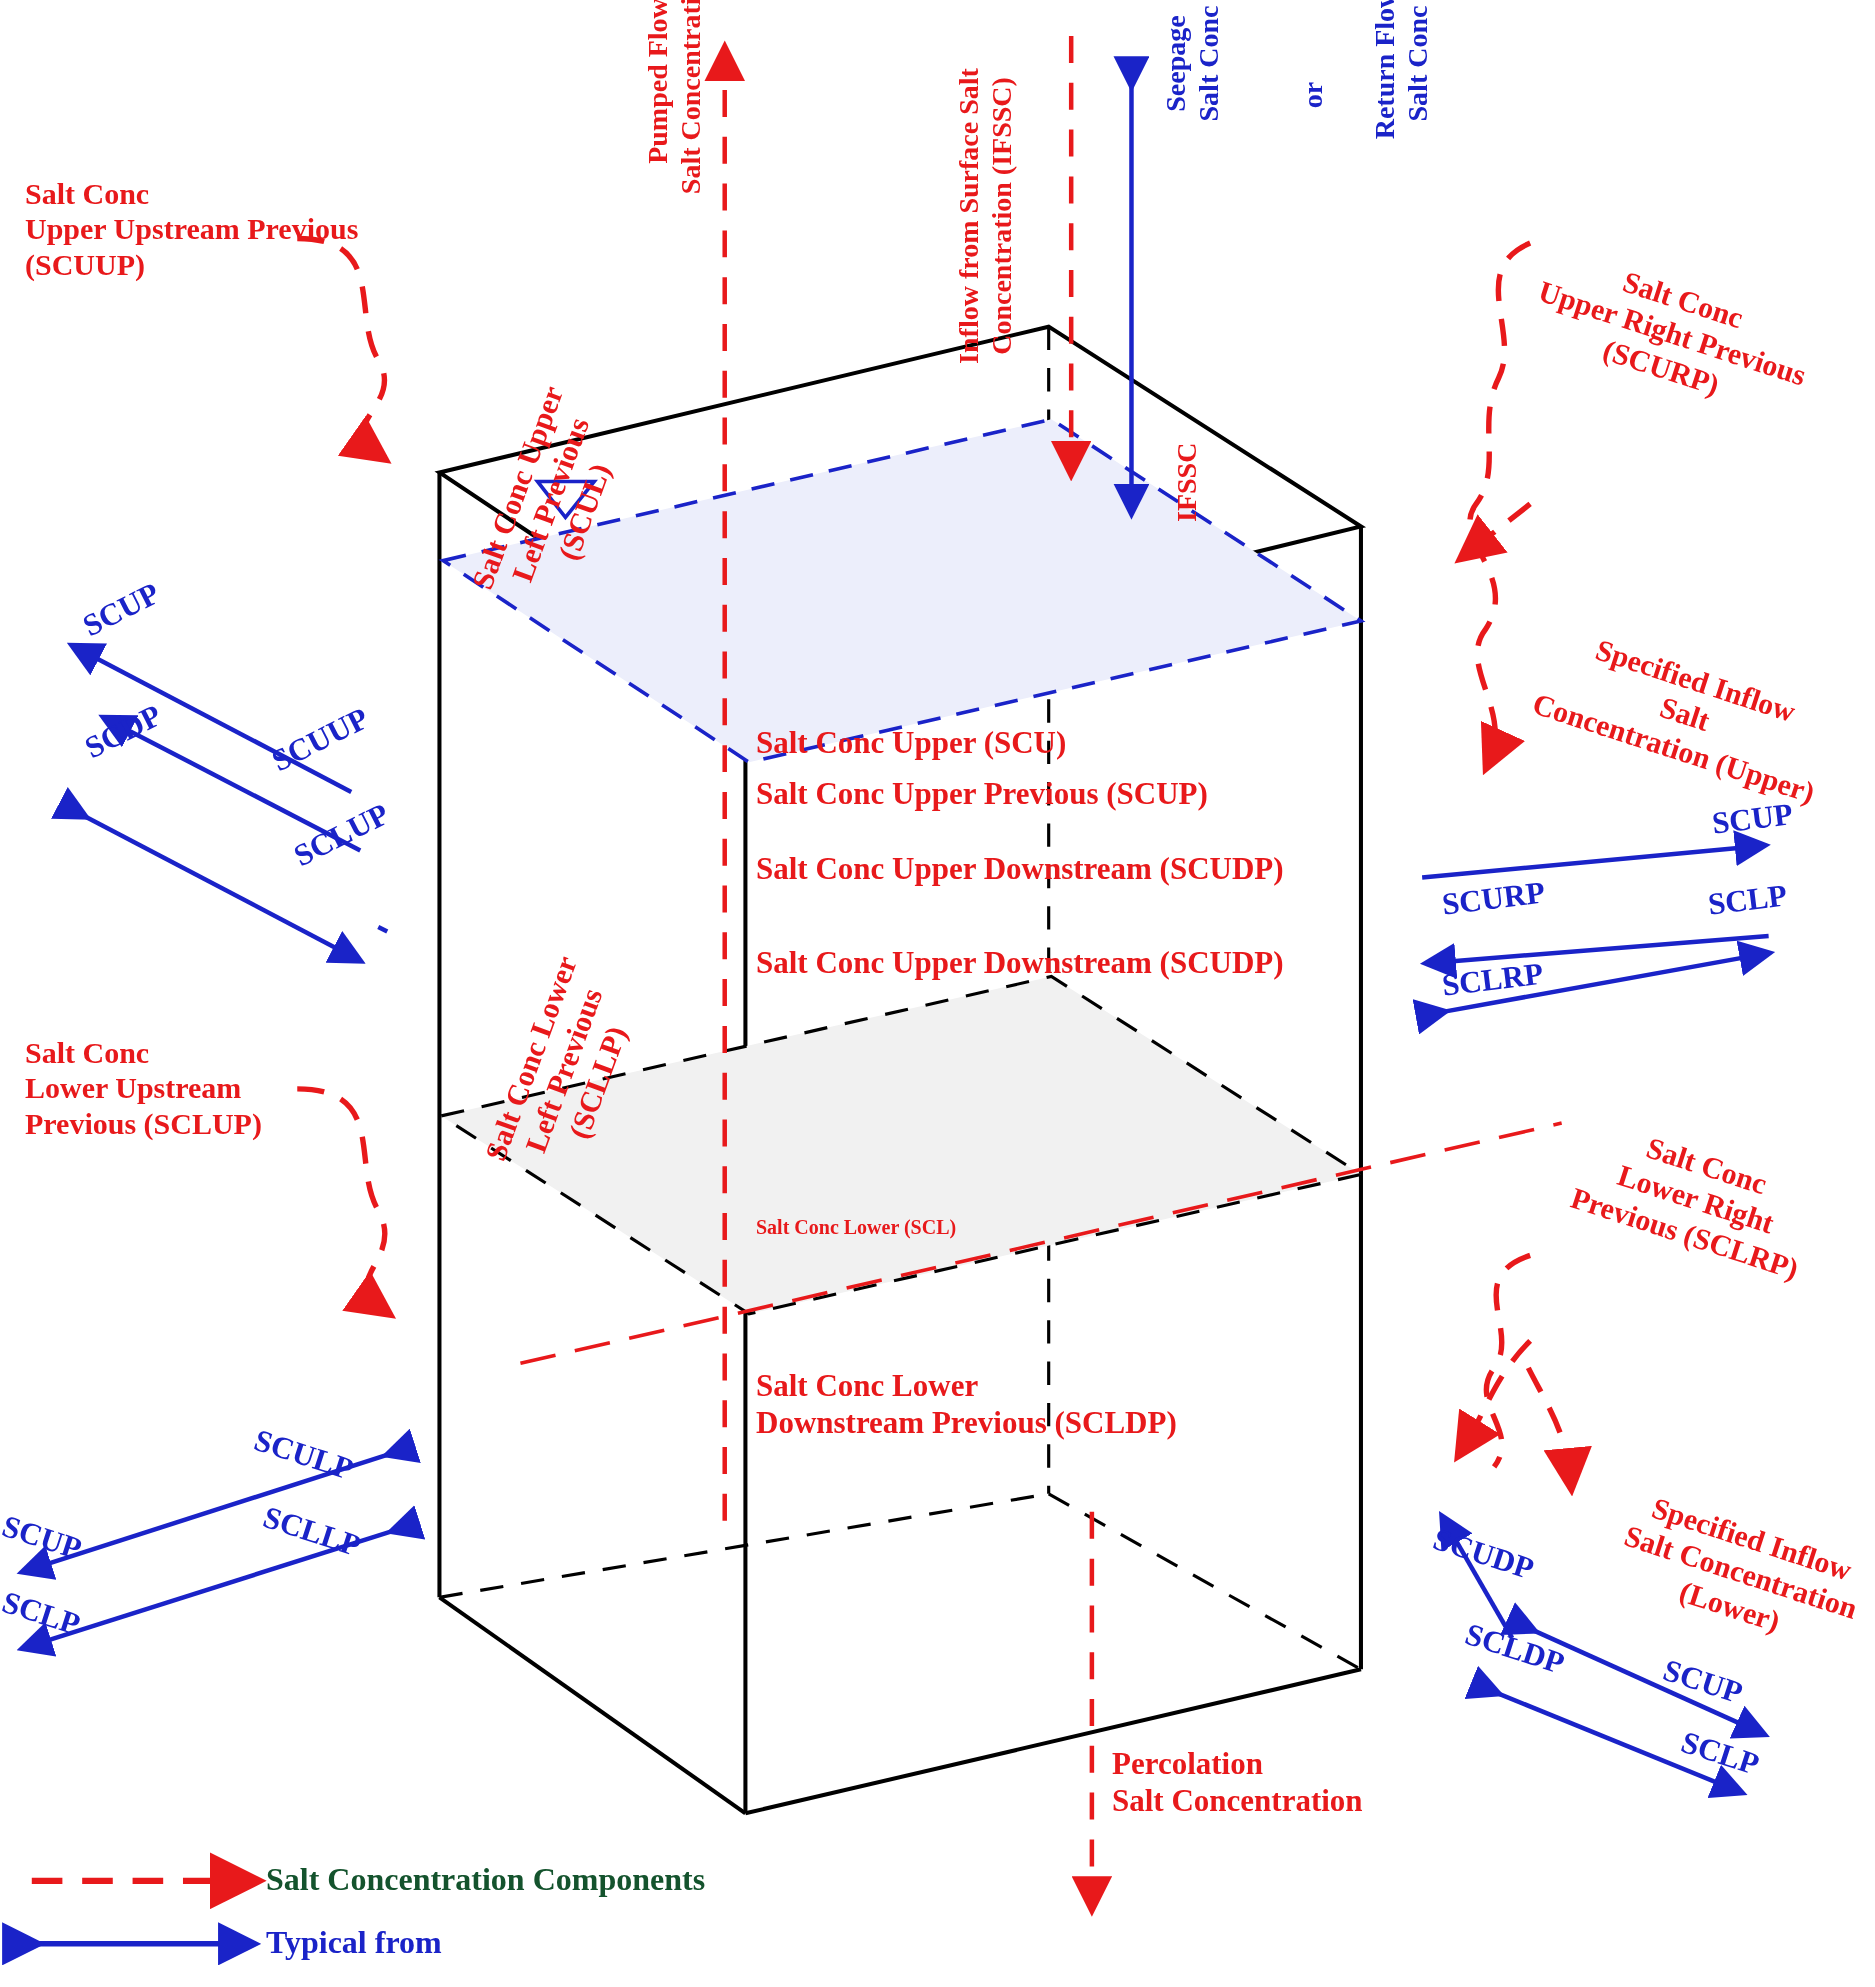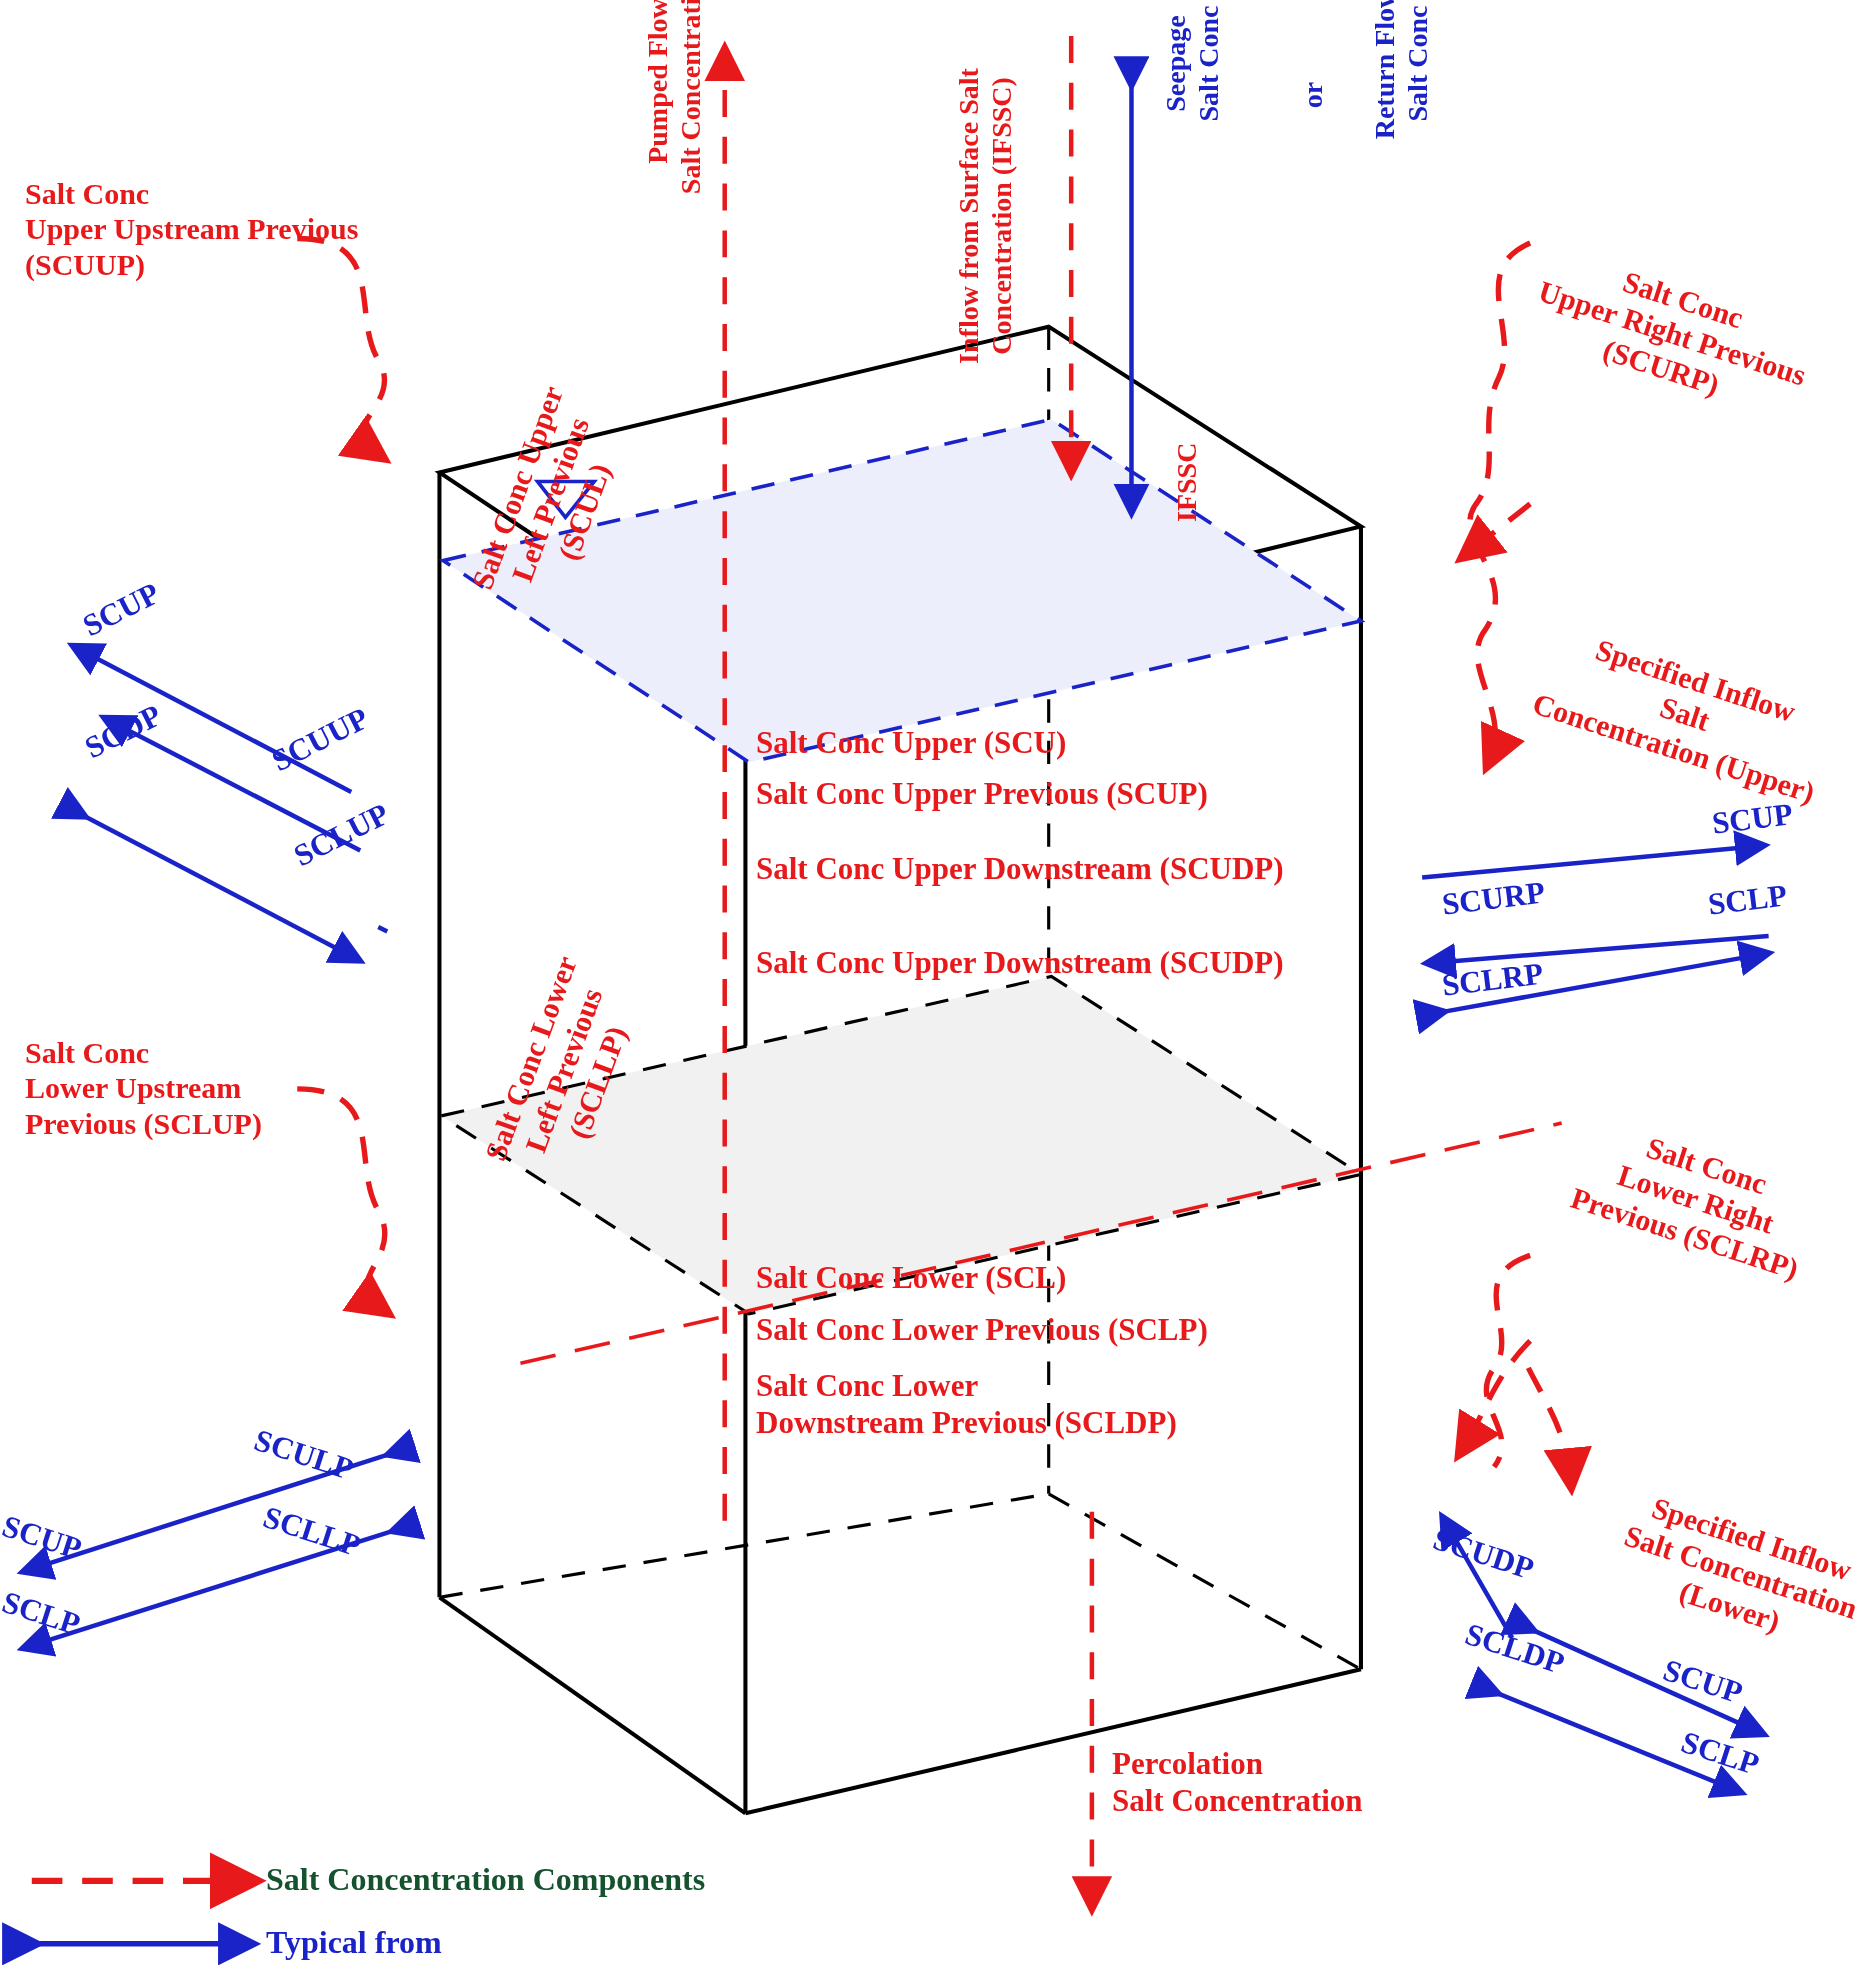--- a/index.html
+++ b/index.html
@@ -162,22 +162,21 @@
 (SCLLP)</div>
 
 <div class="lbl c" style="left:1571px;top:1103px;width:297px;font-size:30px;transform:rotate(18deg);transform-origin:left top;">Salt Conc
 Lower Right
 Previous (SCLRP)</div>
 
 <div class="lbl c" style="left:1616px;top:1476px;width:297px;font-size:30px;transform:rotate(18deg);transform-origin:left top;">Specified Inflow
 Salt Concentration
 (Lower)</div>
 
-<div class="lbl l" style="left:756px;top:1260px;width:630px;font-size:31px;">Salt Conc Lower (SCL)</div>
-<div class="lbl l" style="left:756px;top:1312px;width:684px;font-size:31px;">Salt Conc Lower Previous (SCLP)</div>
+<div class="lbl l" style="left:756px;top:1216px;width:630px;font-size:20px;">Salt Conc Lower (SCL)</div>
 <div class="lbl l" style="left:756px;top:1368px;width:684px;font-size:31px;">Salt Conc Lower
 Downstream Previous (SCLDP)</div>
 
 <div class="lbl l" style="left:1112px;top:1746px;width:378px;font-size:31px;">Percolation
 Salt Concentration</div>
 
 <div class="lbl blu" style="left:77px;top:612px;font-size:31px;transform:rotate(-27deg);transform-origin:left top;">SCUP</div>
 <div class="lbl blu" style="left:266px;top:747px;font-size:31px;transform:rotate(-27deg);transform-origin:left top;">SCUUP</div>
 <div class="lbl blu" style="left:79px;top:734px;font-size:31px;transform:rotate(-27deg);transform-origin:left top;">SCDP</div>
 <div class="lbl blu" style="left:288px;top:842px;font-size:31px;transform:rotate(-27deg);transform-origin:left top;">SCLUP</div>

